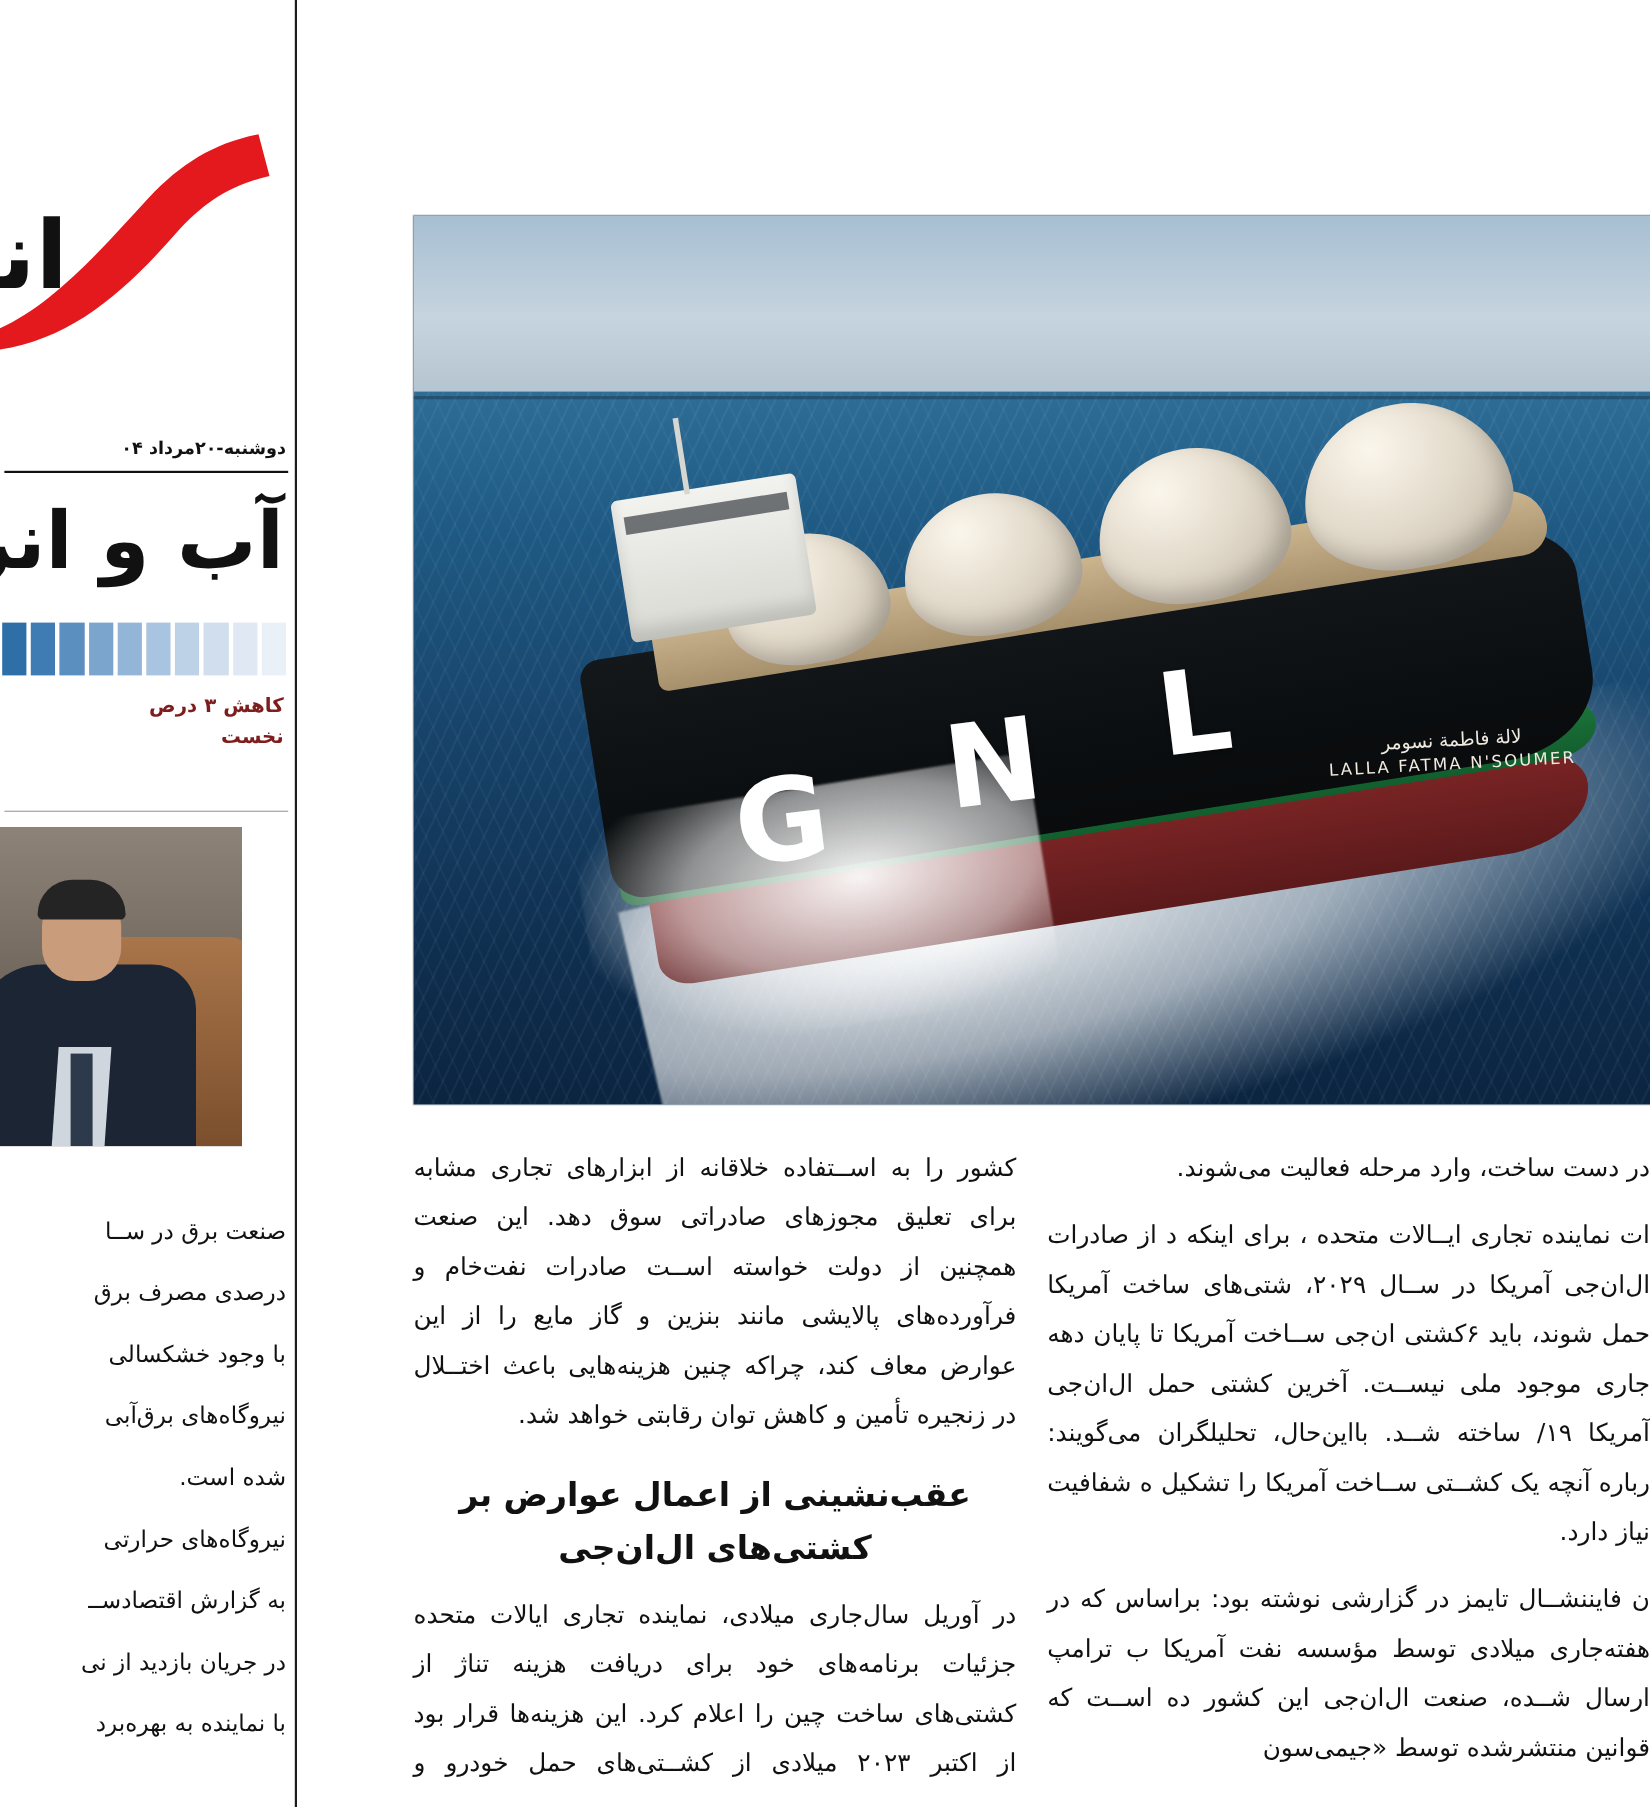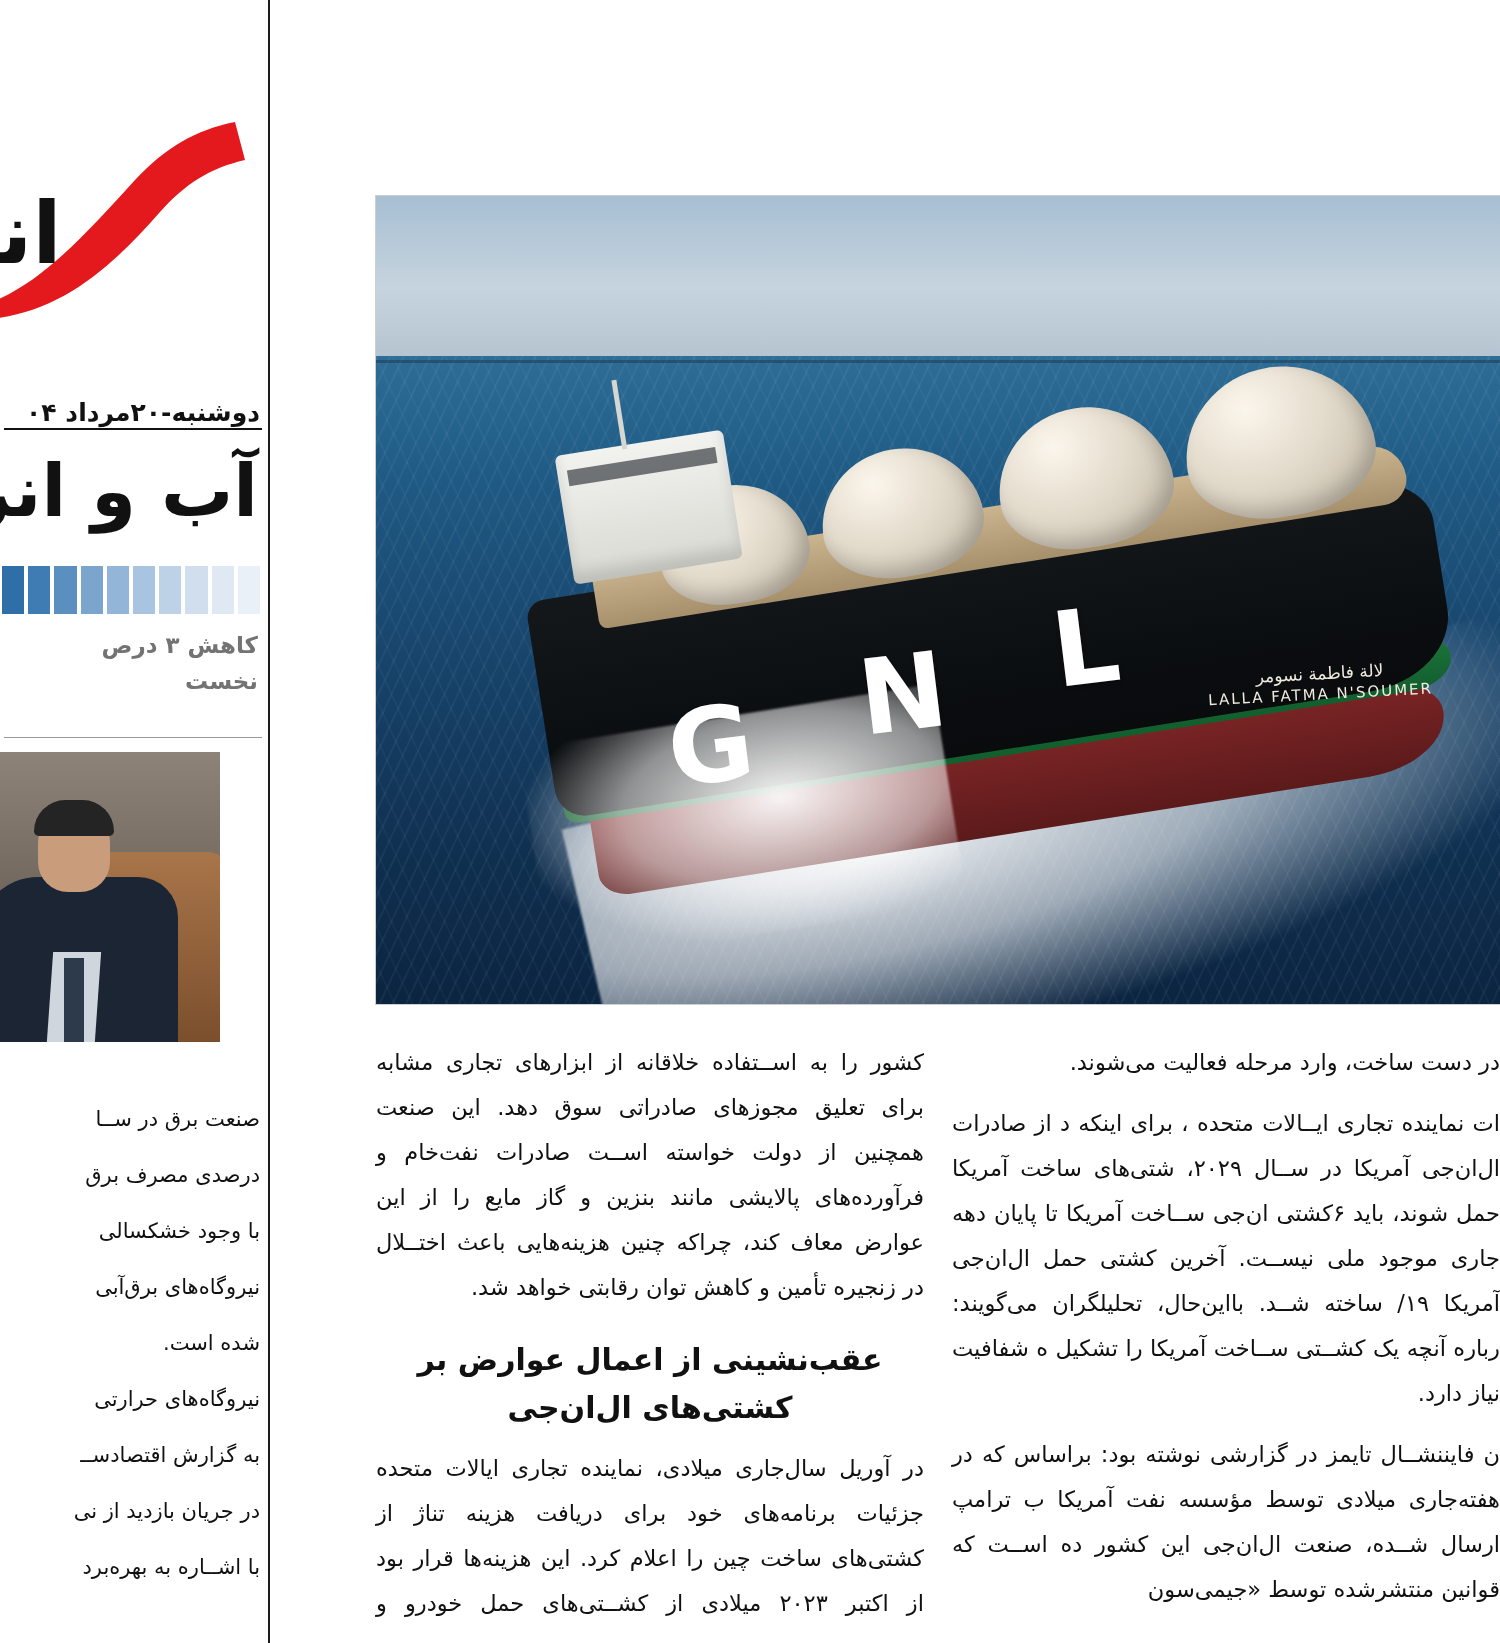--- a/index.html
+++ b/index.html
@@ -60,21 +60,21 @@
     font-weight: bold;
     color: #111;
     line-height: 1;
     direction: rtl;
   }
 
   .issue-date {
     position: absolute;
     top: 398px;
     right: 8px;
-    font-size: 25px;
+    font-size: 16px;
     font-weight: bold;
     color: #111;
     letter-spacing: 0px;
     white-space: nowrap;
   }
   .date-rule {
     position: absolute;
     top: 428px;
     right: 6px;
     width: 258px;
@@ -107,24 +107,24 @@
     display: block;
     flex: 1 1 auto;
     height: 100%;
   }
 
   .lead-head {
     position: absolute;
     top: 628px;
     right: 10px;
     width: 250px;
-    font-size: 23px;
+    font-size: 18px;
     font-weight: bold;
     line-height: 1.55;
-    color: #737373;
+    color: #7f1d1d;
     text-align: right;
   }
 
   .hr-thin {
     position: absolute;
     top: 737px;
     right: 6px;
     width: 258px;
     height: 1px;
     background: #9a9a9a;
@@ -416,21 +416,21 @@
 
     <div class="left-text" id="left-text">
         <p>صنعت برق در ســا</p>
         <p>درصدی مصرف برق</p>
         <p>با وجود خشکسالی</p>
         <p>نیروگاه‌های برق‌آبی</p>
         <p>شده است.</p>
         <p>نیروگاه‌های حرارتی</p>
         <p>به گزارش اقتصادســ</p>
         <p>در جریان بازدید از نی</p>
-        <p>با اشــاره به بهره‌برد</p>
+        <p>با نماینده به بهره‌برد</p>
       </div>
   </div>
 
   <div class="photo">
     <div class="sky"></div>
     <div class="sea"></div>
     <div class="sea-texture"></div>
     <div class="horizon"></div>
 
     <div class="ship">

